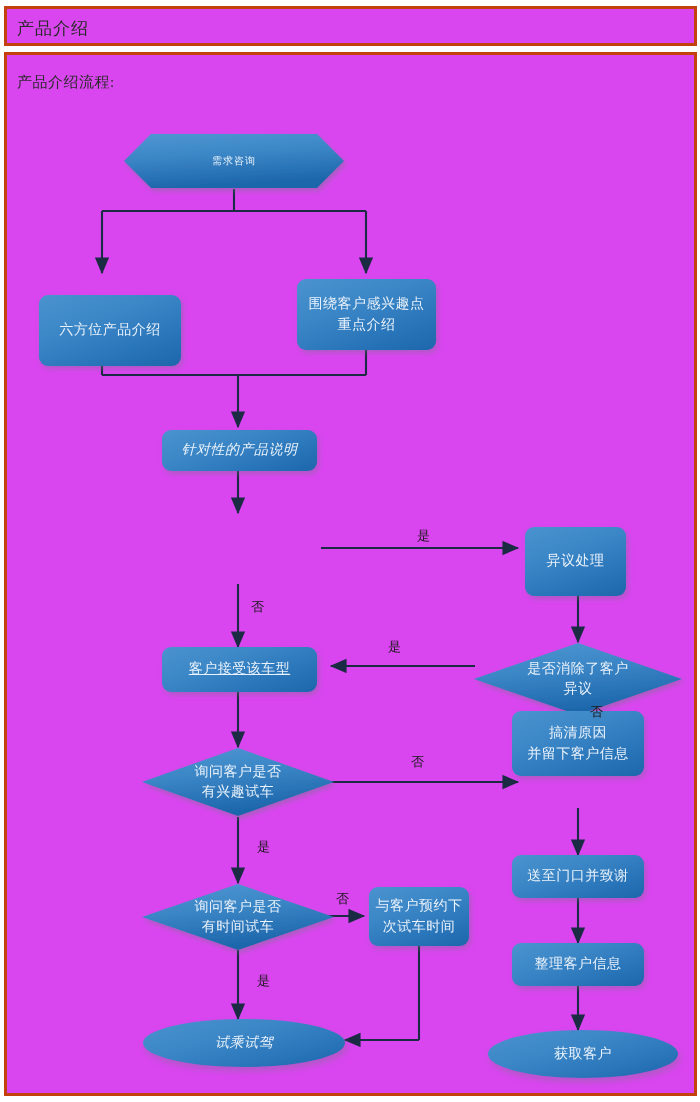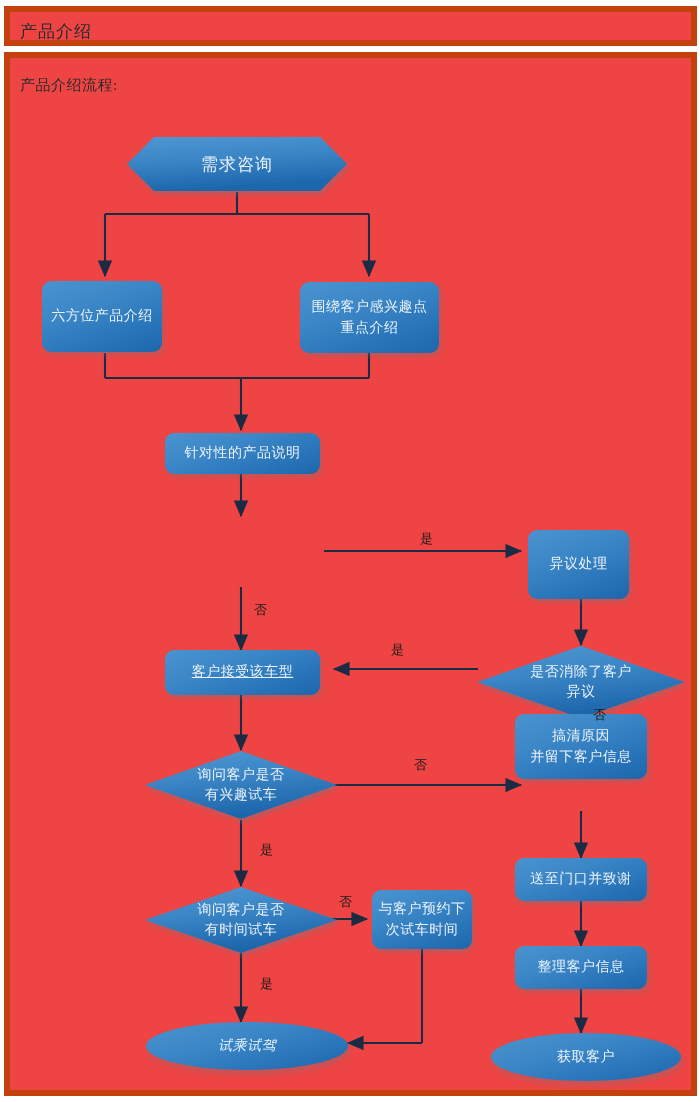--- a/index.html
+++ b/index.html
@@ -10,22 +10,22 @@
   }
   #page {
     position: relative;
     width: 700px;
     height: 1102px;
     background: #ffffff;
     overflow: hidden;
   }
   .panel {
     position: absolute;
-    background: #ef4444;
-    border: 6px solid #c2410c;
+    background: #d946ef;
+    border: 3px solid #c2410c;
     box-sizing: border-box;
   }
   #header-panel {
     left: 4px;
     top: 6px;
     width: 693px;
     height: 40px;
   }
   #header-title {
     position: absolute;
@@ -95,21 +95,21 @@
     letter-spacing: 0.5px;
     white-space: pre-line;
     pointer-events: none;
   }
   .hex-wrap { position: absolute; z-index: 3; }
   .hex-wrap svg { position: absolute; left: 0; top: 0; overflow: visible; }
   .hex-wrap .htext {
     position: absolute;
     left: 0; top: 0; width: 100%; height: 100%;
     display: flex; align-items: center; justify-content: center;
-    color: #eaf2fb; font-size: 17px; letter-spacing: 1px;
+    color: #eaf2fb; font-size: 10px; letter-spacing: 1px;
     pointer-events: none;
     font-family: Liberation Serif, serif;
   }
   
   #connectors {
     position: absolute;
     left: 0; top: 0;
     width: 693px; height: 1044px;
     z-index: 1;
   }
@@ -205,30 +205,30 @@
             </linearGradient>
             <filter id="shd" x="-20%" y="-20%" width="150%" height="160%">
               <feDropShadow dx="2" dy="3" stdDeviation="2.4" flood-color="#6e7882" flood-opacity="0.45"></feDropShadow>
             </filter>
           </defs>
           <polygon points="28,1 194,1 221,28 194,55 28,55 1,28" fill="url(#hexg)" filter="url(#shd)"></polygon>
         </svg>
         <div class="htext">需求咨询</div>
       </div>
 
-      <div class="node proc" style="left:32px; top:223px; width:120px; height:71px;">
+      <div class="node proc" style="left:32px; top:240px; width:142px; height:71px;">
         <span class="lbl">六方位产品介绍</span>
       </div>
 
       <div class="node proc" style="left:290px; top:224px; width:139px; height:71px;">
         <span class="lbl">围绕客户感兴趣点
 重点介绍</span>
       </div>
 
-      <div class="node proc" style="left:155px; top:375px; width:155px; height:41px;">
+      <div class="node proc" style="left:155px; top:375px; width:155px; height:41px;font-style:italic;">
         <span class="lbl">针对性的产品说明</span>
       </div>
 
 
       <div class="node proc" style="left:518px; top:472px; width:101px; height:69px;">
         <span class="lbl">异议处理</span>
       </div>
 
       <div class="dia-wrap" style="left:466px; top:587px; width:210px; height:74px;">
         <svg width="210" height="74" viewBox="0 0 210 74" xmlns="http://www.w3.org/2000/svg">

